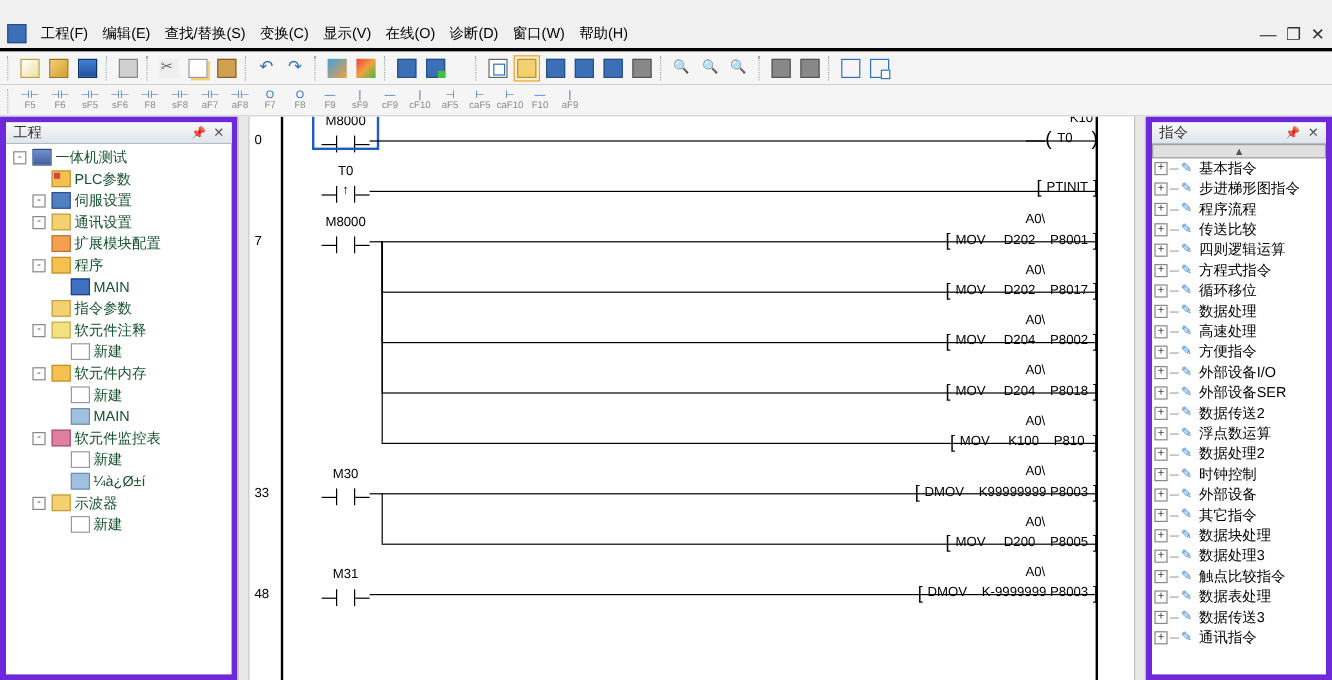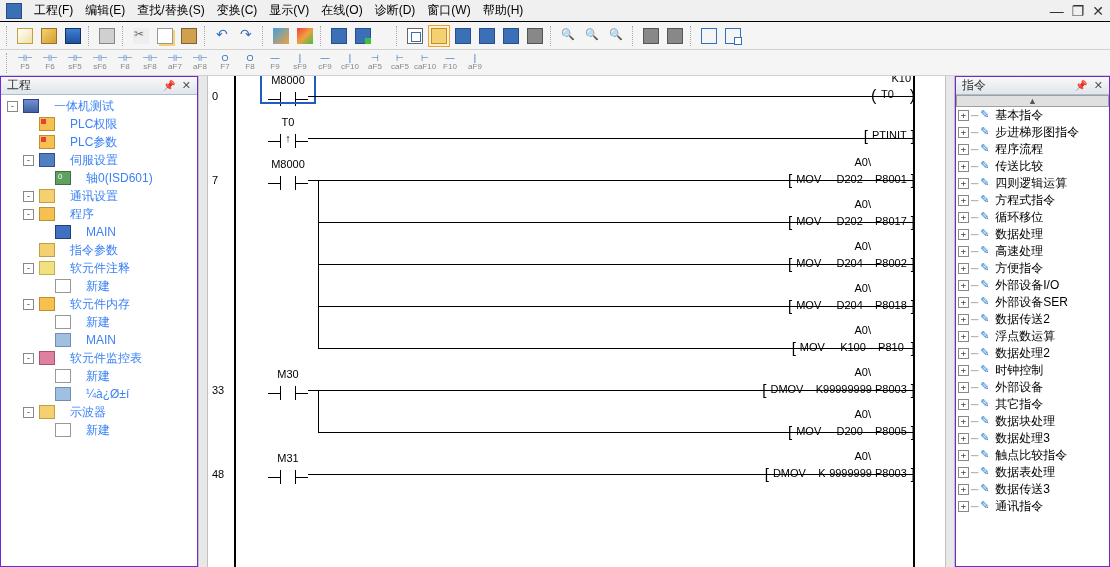--- a/index.html
+++ b/index.html
@@ -1,17 +1,17 @@
 <!DOCTYPE html>
 <html><head>
 <meta charset="utf-8">
 <style>
 * { margin: 0; padding: 0; box-sizing: border-box; font-family: "Microsoft YaHei", SimSun, sans-serif; font-size: 12px; }
 body { background: #fff; width: 1110px; height: 567px; overflow: hidden; display: flex; flex-direction: column; }
-.menubar { background: #f0f0f0; display: flex; align-items: center; padding: 2px 6px; height: 22px; border-bottom: 1px solid #000000; }
+.menubar { background: #f0f0f0; display: flex; align-items: flex-start; padding: 20px 6px; height: 22px; border-bottom: 3px solid #000000; }
 .menubar .icon-btn { width: 16px; height: 16px; background: #3b6fb6; margin-right: 6px; border: 1px solid #264f8a; }
 .menu-item { margin: 0 6px; color: #000; cursor: default; }
 .window-controls { margin-left: auto; display: flex; gap: 8px; }
 .window-controls span { font-family: Arial; font-size: 14px; color: #333; cursor: default; }
 .toolbar { background: #f5f5f5; display: flex; align-items: center; padding: 2px 4px; height: 28px; border-bottom: 1px solid #d0d0d0; gap: 2px; }
 .tb-btn { width: 22px; height: 22px; border: 1px solid transparent; display: inline-flex; align-items: center; justify-content: center; cursor: default; }
 .tb-sep { width: 4px; height: 20px; border-left: 1px dotted #aaa; margin: 0 2px; }
 .ic { width: 16px; height: 16px; display: inline-block; }
 .ic-new { background: linear-gradient(135deg,#fff,#f0e0a0); border:1px solid #c0a040; }
 .ic-open { background: linear-gradient(135deg,#f5d070,#d0a030); border:1px solid #a07020; }
@@ -34,21 +34,21 @@
 .ic-ld:before{content:"";position:absolute;left:3px;top:3px;width:8px;height:8px;border:1px solid #3070c0;}
 .ic-or{background:#f5d070;border:1px solid #c09030;}
 .ic-sim{background:#888;border:1px solid #555;}
 .ic-zoom{position:relative;}
 .ic-zoom:before{content:"🔍";font-size:11px;position:absolute;}
 .fn-toolbar { background: #f5f5f5; display: flex; align-items: center; padding: 2px 4px; height: 26px; border-bottom: 1px solid #d0d0d0; gap: 1px; }
 .fn-btn { width: 24px; height: 22px; border: 1px solid transparent; display: flex; flex-direction: column; align-items: center; justify-content: center; cursor: default; color:#888;}
 .fn-btn .sym { font-size: 9px; line-height: 9px; color:#3070c0;}
 .fn-btn .lbl { font-size: 8px; line-height: 8px; color:#888;}
 .main { flex: 1; display: flex; overflow: hidden; }
-.panel { background: #fff; border: 1px solid #6d28d9; display: flex; flex-direction: column; }
+.panel { background: #fff; border: 5px solid #6d28d9; display: flex; flex-direction: column; }
 .panel-left { width: 198px; }
 .panel-right { width: 155px; }
 .panel-center { flex: 1; background: #fff; position: relative; overflow: hidden; }
 .panel-title { background: linear-gradient(180deg,#f8f8f8,#e0e6ec); border-bottom: 1px solid #b0bcc8; padding: 2px 6px; display: flex; align-items: center; height: 18px; }
 .panel-title .ttl { flex: 1; color: #333; }
 .pin { font-size: 10px; color: #555; cursor: default; }
 .close-x { font-size: 11px; color: #555; margin-left: 6px; cursor: default; }
 .tree { flex: 1; overflow: auto; padding: 2px; }
 .tree-node { display: flex; align-items: center; height: 18px; white-space: nowrap; cursor: default; }
 .tree-toggle { width: 11px; height: 11px; border: 1px solid #888; background: #fff; display: inline-flex; align-items: center; justify-content: center; font-size: 9px; line-height: 9px; color: #444; margin-right: 2px; font-family: monospace; }
@@ -66,21 +66,21 @@
 .ti-expand{background:#f5a050;border:1px solid #c07030;}
 .ti-prog { background:#f5c050;border:1px solid #c09030;}
 .ti-main { background:#4070c0;border:1px solid #204080;}
 .ti-param{background:#f5d070;border:1px solid #c0a040;}
 .ti-comment{background:#f5e080;border:1px solid #c0b050;}
 .ti-new{background:#fff;border:1px solid #999;}
 .ti-doc{background:#a0c0e0;border:1px solid #7090b0;}
 .ti-mem{background:#f5c050;border:1px solid #c09030;}
 .ti-monitor{background:#e080a0;border:1px solid #b05070;}
 .ti-scope{background:#f5d070;border:1px solid #c0a040;}
-.tree-label { color: #3b82f6; margin-left: 12px; }
+.tree-label { color: #14532d; }
 .gutter { width: 10px; background: #e8e8e8; border-left: 1px solid #c0c0c0; border-right: 1px solid #c0c0c0; cursor: col-resize; }
 .gutter-v { min-height: 100%; }
 .scroll-arrow { background:#e0e0e0; border:1px solid #a0a0a0; text-align:center; font-size:9px; line-height:10px; color:#555; height:12px;}
 .ladder { position: relative; padding: 4px 0 0 0; overflow:hidden; height:100%;}
 .rung { position: relative; margin-left: 26px; margin-right: 30px; }
 .rung-num { position: absolute; left: -22px; top: 14px; font-size: 11px; color: #000; }
 .rail-left { position: absolute; left: 0; top: 0; bottom: 0; width: 2px; background: #000; }
 .rail-right { position: absolute; right: 0; top: 0; bottom: 0; width: 2px; background: #000; }
 .contact { position: absolute; top: 10px; width: 40px; height: 20px; }
 .contact .lbl { position: absolute; top: -12px; left: 50%; transform: translateX(-50%); font-size: 11px; white-space: nowrap; }
@@ -315,41 +315,36 @@
     </div>
     <div class="tree" id="tree">
         <div class="tree-node" style="padding-left:4px">
           <span class="tree-toggle">-</span>
           <span class="tree-icon ti-proj"></span>
           <span class="tree-label">一体机测试</span>
         </div>
         <div class="tree-node" style="padding-left:20px">
           <span class="tree-toggle empty"></span>
           <span class="tree-icon ti-plc"></span>
-          <span class="tree-label">PLC权限</span>
-        </div>
-        <div class="tree-node" style="padding-left:20px">
-          <span class="tree-toggle empty"></span>
-          <span class="tree-icon ti-plc"></span>
           <span class="tree-label">PLC参数</span>
         </div>
         <div class="tree-node" style="padding-left:20px">
           <span class="tree-toggle">-</span>
           <span class="tree-icon ti-servo"></span>
           <span class="tree-label">伺服设置</span>
         </div>
-        <div class="tree-node" style="padding-left:36px">
-          <span class="tree-toggle empty"></span>
-          <span class="tree-icon ti-axis"></span>
-          <span class="tree-label">轴0(ISD601)</span>
-        </div>
         <div class="tree-node" style="padding-left:20px">
           <span class="tree-toggle">-</span>
           <span class="tree-icon ti-comm"></span>
           <span class="tree-label">通讯设置</span>
+        </div>
+        <div class="tree-node" style="padding-left:20px">
+          <span class="tree-toggle empty"></span>
+          <span class="tree-icon ti-expand"></span>
+          <span class="tree-label">扩展模块配置</span>
         </div>
         <div class="tree-node" style="padding-left:20px">
           <span class="tree-toggle">-</span>
           <span class="tree-icon ti-prog"></span>
           <span class="tree-label">程序</span>
         </div>
         <div class="tree-node" style="padding-left:36px">
           <span class="tree-toggle empty"></span>
           <span class="tree-icon ti-main"></span>
           <span class="tree-label">MAIN</span>

